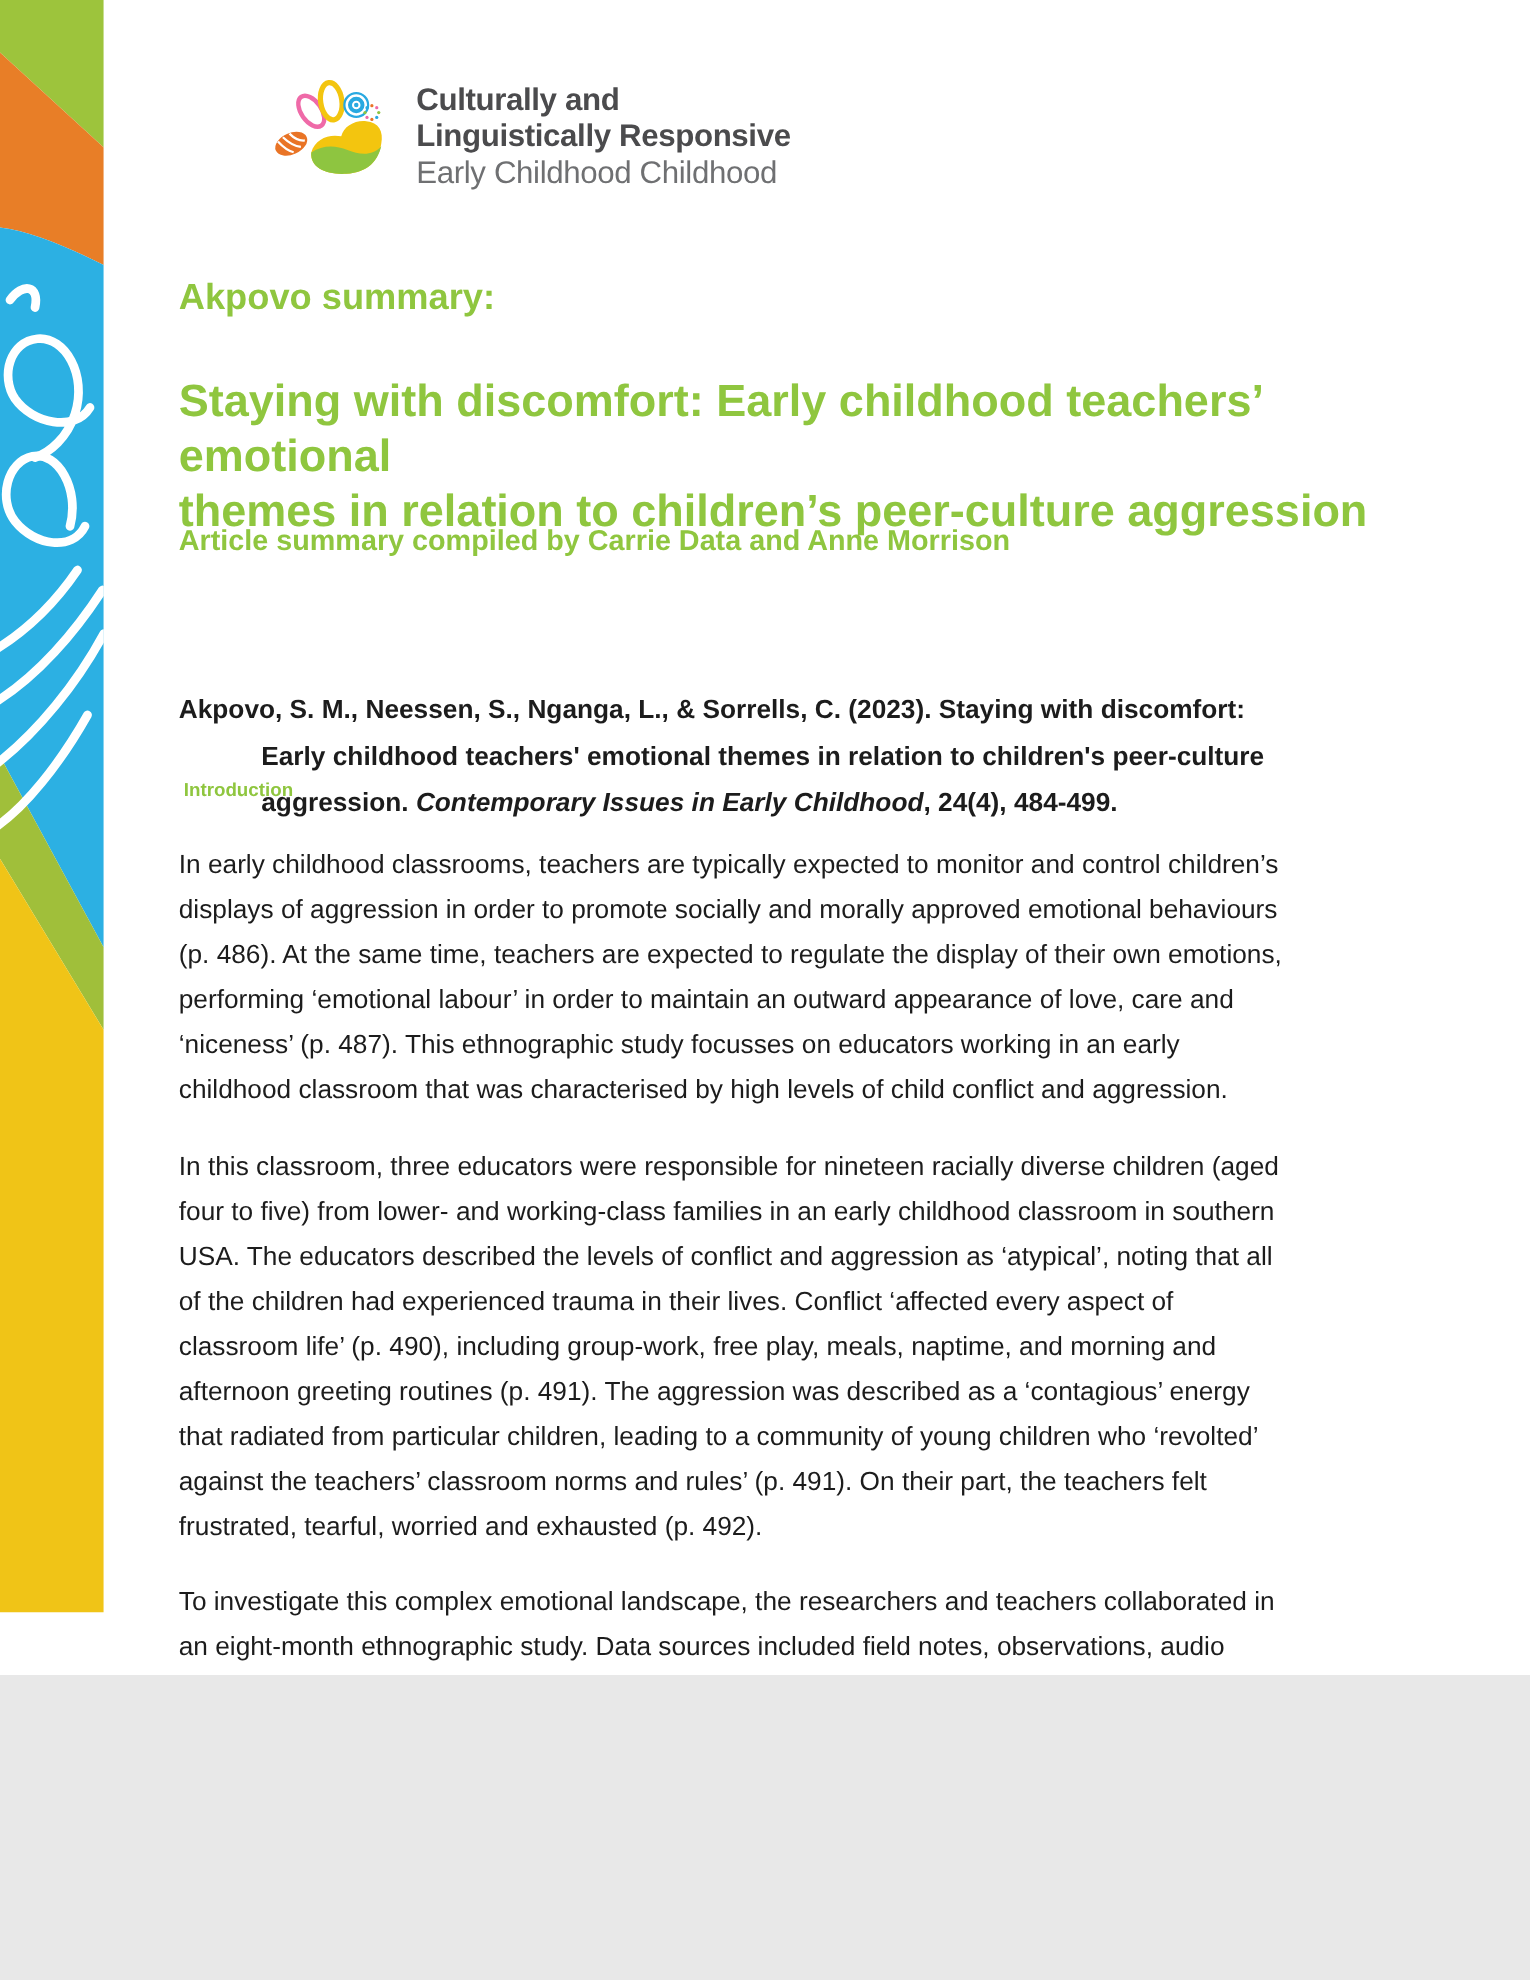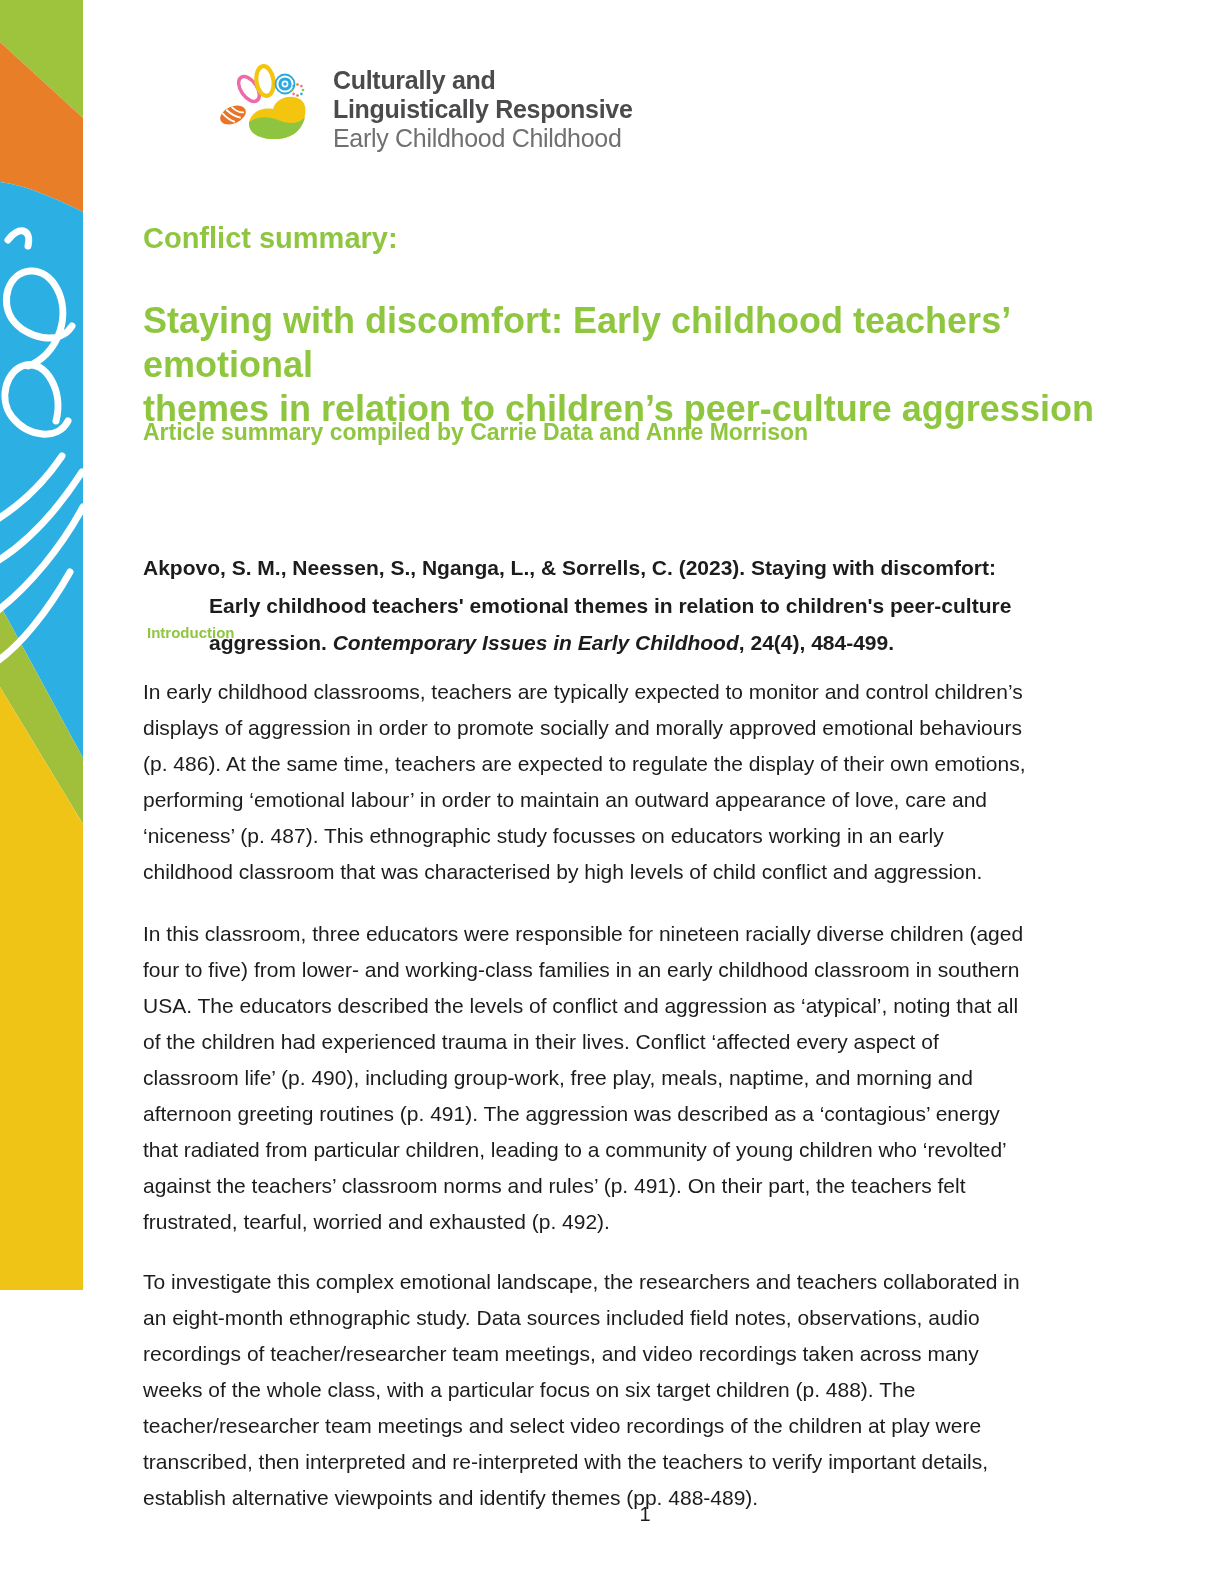--- a/index.html
+++ b/index.html
@@ -15,21 +15,21 @@
     --logo-orange:#e97426;
     --logo-green:#8ec540;
     --text-dark:#1c1c1c;
     --logo-text-dark:#4b4b4d;
     --logo-text-gray:#6f7072;
   }
   *{margin:0;padding:0;box-sizing:border-box;}
   html,body{background:#e8e8e8;}
   .page{
     position:relative;
-    width:1224px;height:1584px;
+    width:1224px;height:1340px;
     background:#ffffff;
     overflow:hidden;
     font-family:"Liberation Sans","DejaVu Sans",sans-serif;
     color:var(--text-dark);
     margin:0 auto;
   }
   .sidebar{position:absolute;left:0;top:0;}
   .logo{position:absolute;left:215px;top:58px;display:flex;}
   .logo-mark{width:112px;height:105px;flex:0 0 auto;}
   .logo-text{margin-left:6px;padding-top:8px;letter-spacing:-0.3px;}
@@ -136,21 +136,21 @@
       </g>
     </svg>
     <div class="logo-text">
       <div class="l1">Culturally and</div>
       <div class="l2">Linguistically Responsive</div>
       <div class="l3">Early Childhood Childhood</div>
     </div>
   </div>
 
   <div class="content">
-    <div class="kicker">Conflict summary:</div>
+    <div class="kicker">Akpovo summary:</div>
     <div class="title">Staying with discomfort: Early childhood teachers’ emotional
 themes in relation to children’s peer-culture aggression</div>
     <div class="byline">Article summary compiled by Carrie Data and Anne Morrison</div>
 
     <p class="citation"><span>Akpovo, S. M., Neessen, S., Nganga, L., &amp; Sorrells, C. (2023). Staying with discomfort:
 Early childhood teachers' emotional themes in relation to children's peer-culture
 aggression. </span><em>Contemporary Issues in Early Childhood</em><span>, 24(4), 484-499.</span></p>
 
     <div class="section-heading">Introduction</div>
 

